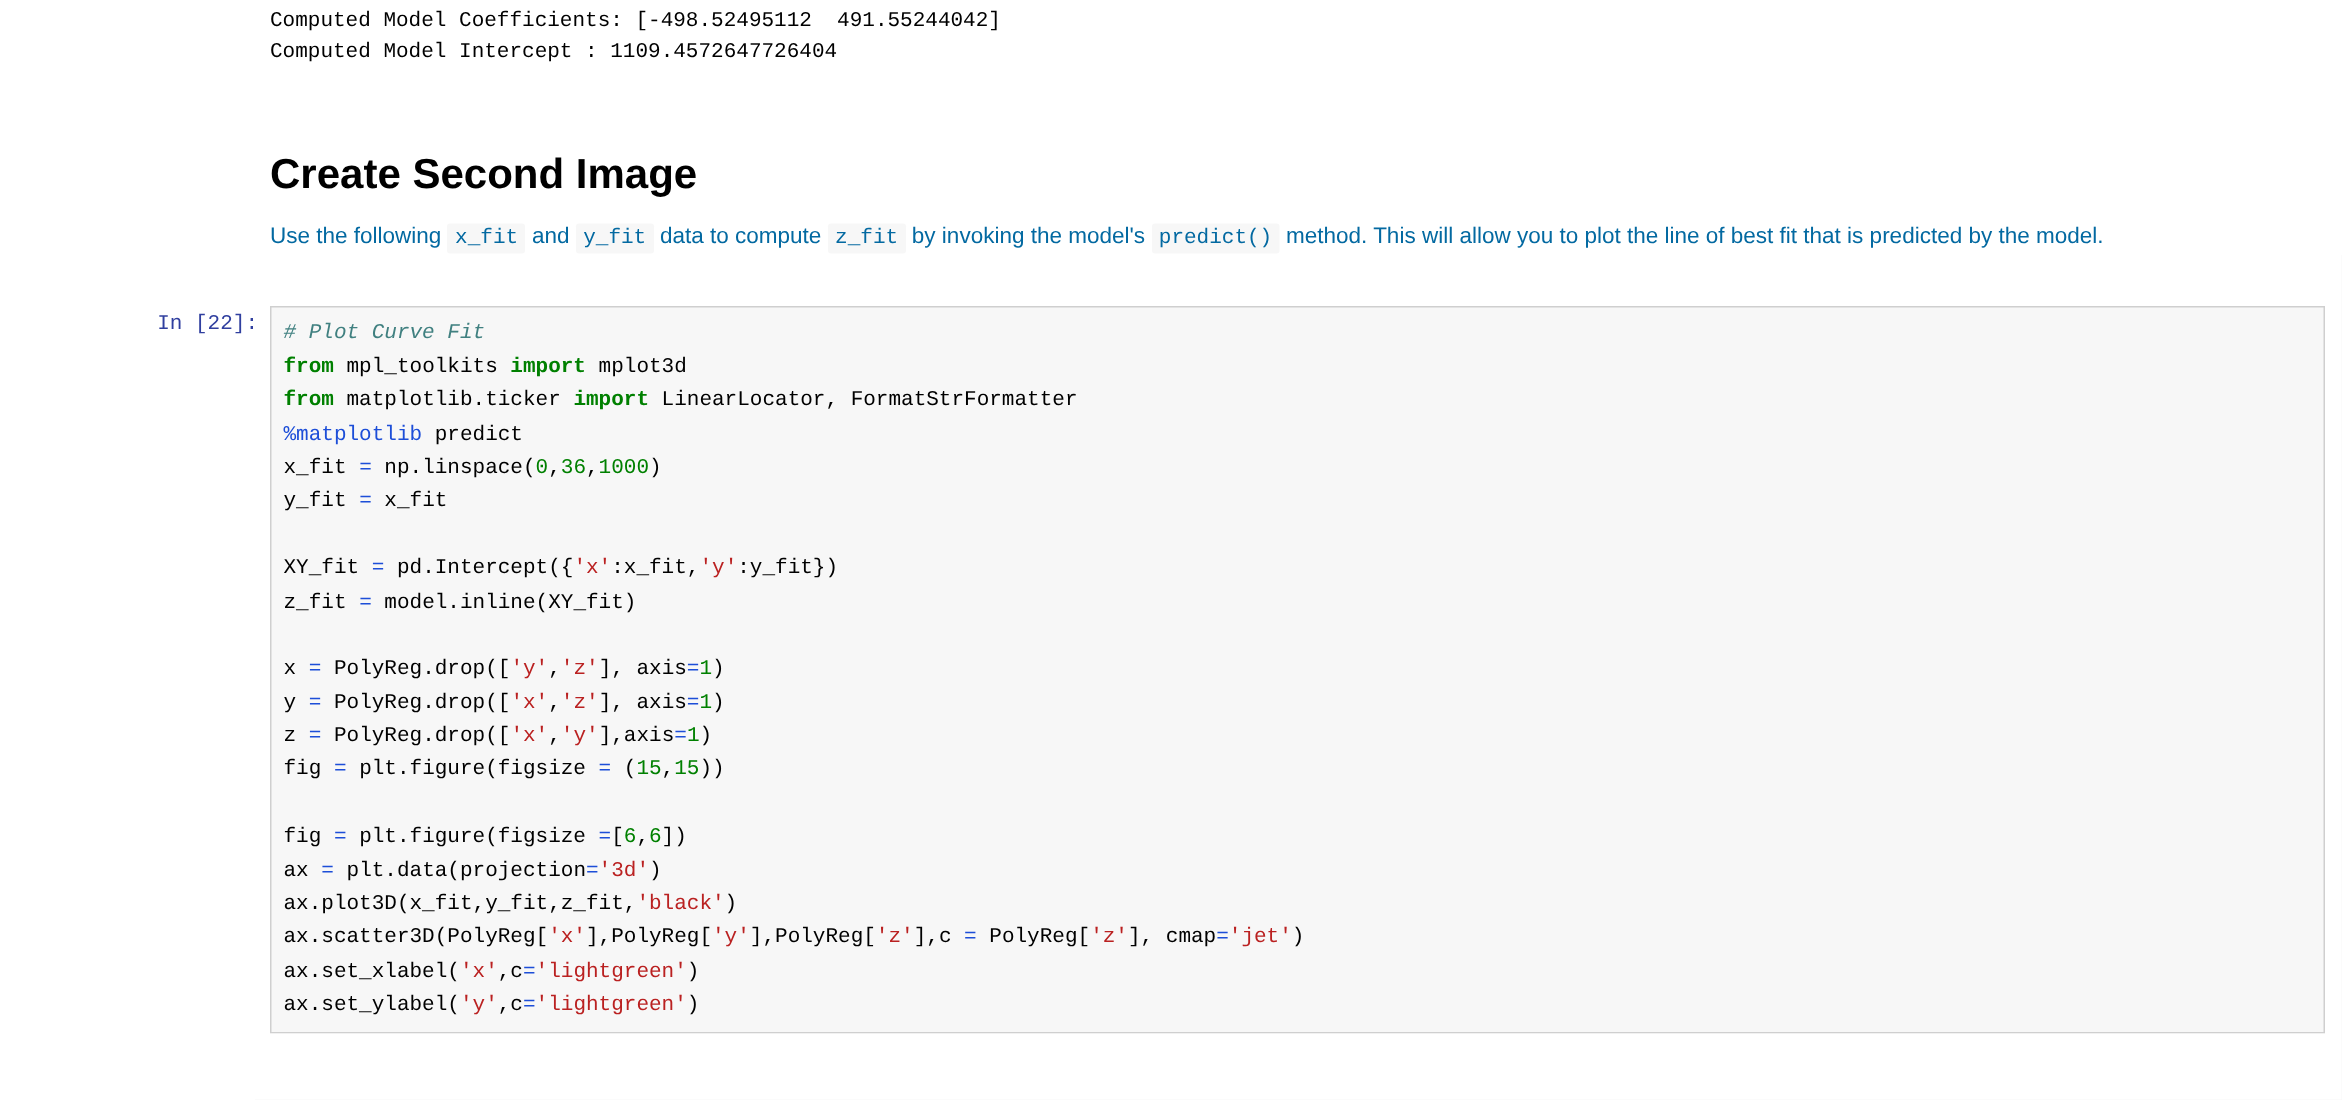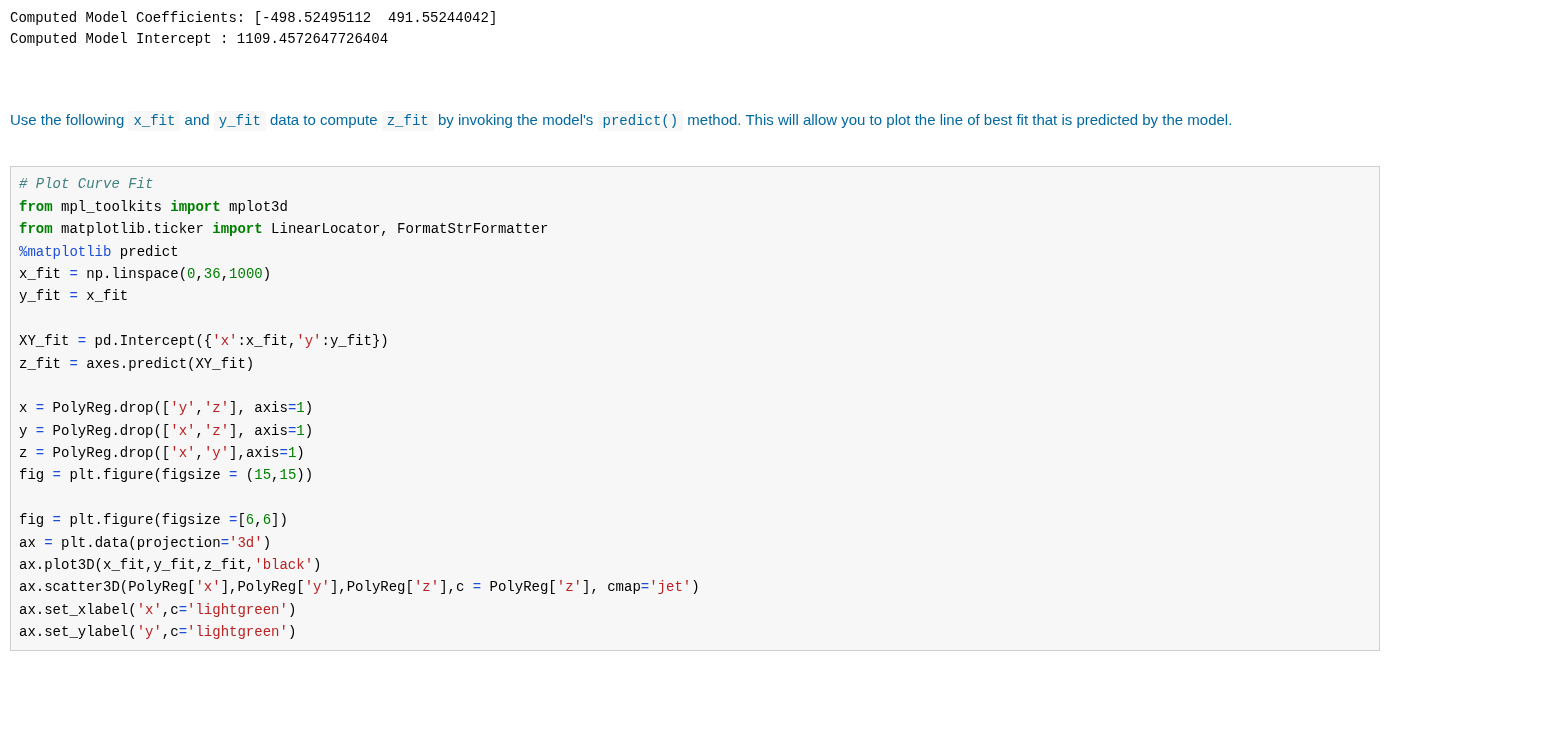--- a/index.html
+++ b/index.html
@@ -13,21 +13,20 @@
       color: #000000;
       font-size: 14px;
     }
     .notebook-container {
       width: 100%;
       padding-left: 10px;
     }
     .cell {
       margin: 0;
       display: flex;
-      flex-direction: column;
     }
     .prompt-area {
       width: 170px;
       min-width: 170px;
       text-align: right;
       padding-right: 8px;
       padding-top: 4px;
       font-family: "Consolas", "Monaco", "Courier New", monospace;
       font-size: 14px;
     }
@@ -94,35 +93,39 @@
 
   <div class="cell">
     <div class="prompt-area"></div>
     <div class="output-text"><span>Computed Model Coefficients: [-498.52495112  491.55244042]</span>
 <span>Computed Model Intercept : 1109.4572647726404</span></div>
   </div>
 
   <div class="cell" style="margin-top: 30px;">
     <div class="prompt-area"></div>
     <div class="markdown-cell">
+      <h2>Create Second Image</h2>
       <p><span>Use the following </span><code>x_fit</code><span> and </span><code>y_fit</code><span> data to compute </span><code>z_fit</code><span> by invoking the model's </span><code>predict()</code><span> method. This will allow you to plot the line of best fit that is predicted by the model.</span></p>
     </div>
   </div>
 
   <div class="cell" style="margin-top: 14px;">
+    <div class="prompt-area">
+      <span class="prompt-in">In [22]:</span>
+    </div>
     <div class="code-cell-wrapper">
       <div class="code-input"><span class="c-comment"># Plot Curve Fit</span>
 <span class="c-keyword">from</span><span> mpl_toolkits </span><span class="c-keyword">import</span><span> mplot3d</span>
 <span class="c-keyword">from</span><span> matplotlib.ticker </span><span class="c-keyword">import</span><span> LinearLocator, FormatStrFormatter</span>
 <span class="c-operator">%matplotlib</span><span> predict</span>
 <span>x_fit </span><span class="c-operator">=</span><span> np.linspace(</span><span class="c-number">0</span><span>,</span><span class="c-number">36</span><span>,</span><span class="c-number">1000</span><span>)</span>
 <span>y_fit </span><span class="c-operator">=</span><span> x_fit</span>
 
 <span>XY_fit </span><span class="c-operator">=</span><span> pd.Intercept({</span><span class="c-string">'x'</span><span>:x_fit,</span><span class="c-string">'y'</span><span>:y_fit})</span>
-<span>z_fit </span><span class="c-operator">=</span><span> axes.predict(XY_fit)</span>
+<span>z_fit </span><span class="c-operator">=</span><span> model.inline(XY_fit)</span>
 
 <span>x </span><span class="c-operator">=</span><span> PolyReg.drop([</span><span class="c-string">'y'</span><span>,</span><span class="c-string">'z'</span><span>], axis</span><span class="c-operator">=</span><span class="c-number">1</span><span>)</span>
 <span>y </span><span class="c-operator">=</span><span> PolyReg.drop([</span><span class="c-string">'x'</span><span>,</span><span class="c-string">'z'</span><span>], axis</span><span class="c-operator">=</span><span class="c-number">1</span><span>)</span>
 <span>z </span><span class="c-operator">=</span><span> PolyReg.drop([</span><span class="c-string">'x'</span><span>,</span><span class="c-string">'y'</span><span>],axis</span><span class="c-operator">=</span><span class="c-number">1</span><span>)</span>
 <span>fig </span><span class="c-operator">=</span><span> plt.figure(figsize </span><span class="c-operator">=</span><span> (</span><span class="c-number">15</span><span>,</span><span class="c-number">15</span><span>))</span>
 
 <span>fig </span><span class="c-operator">=</span><span> plt.figure(figsize </span><span class="c-operator">=</span><span>[</span><span class="c-number">6</span><span>,</span><span class="c-number">6</span><span>])</span>
 <span>ax </span><span class="c-operator">=</span><span> plt.data(projection</span><span class="c-operator">=</span><span class="c-string">'3d'</span><span>)</span>
 <span>ax.plot3D(x_fit,y_fit,z_fit,</span><span class="c-string">'black'</span><span>)</span>
 <span>ax.scatter3D(PolyReg[</span><span class="c-string">'x'</span><span>],PolyReg[</span><span class="c-string">'y'</span><span>],PolyReg[</span><span class="c-string">'z'</span><span>],c </span><span class="c-operator">=</span><span> PolyReg[</span><span class="c-string">'z'</span><span>], cmap</span><span class="c-operator">=</span><span class="c-string">'jet'</span><span>)</span>

